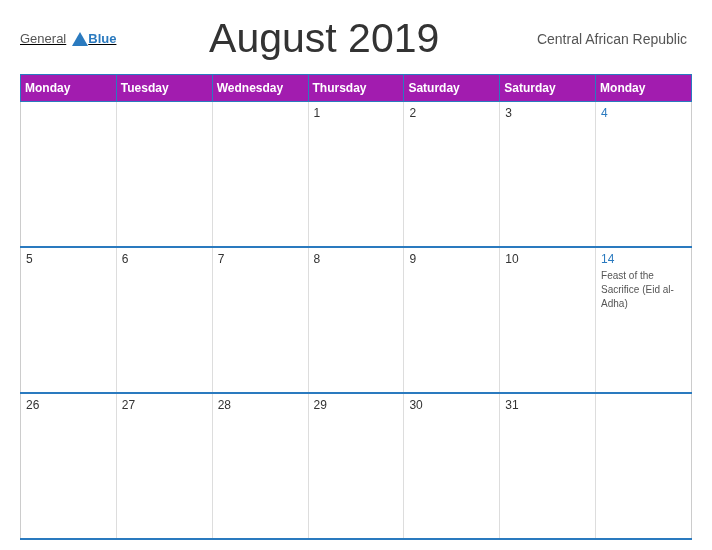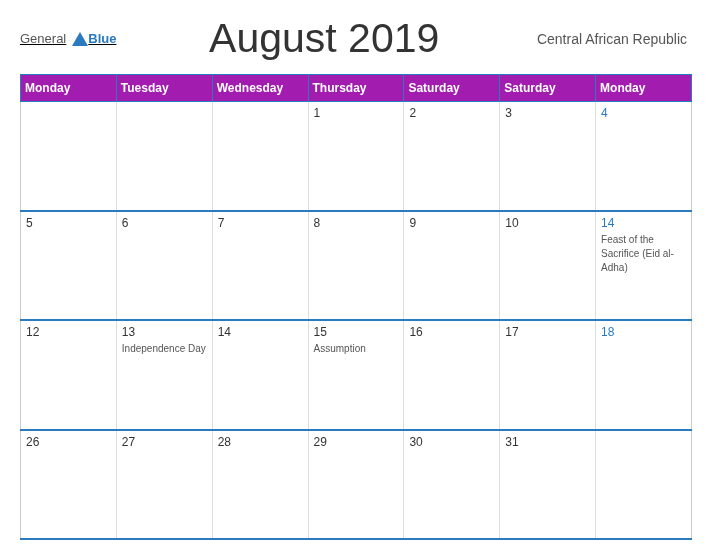--- a/index.html
+++ b/index.html
@@ -178,39 +178,20 @@
           <td>
             <span class="day-num">9</span>
           </td>
           <td>
             <span class="day-num">10</span>
           </td>
           <td class="sunday-col"><span class="day-num">14</span><span class="holiday-text">Feast of the Sacrifice (Eid al-Adha)</span></td>
         </tr>
         <tr class="cal-row">
           <td>
-            <span class="day-num">12</span>
-          </td>
-          <td><span class="day-num">13</span><span class="holiday-text">Independence Day</span></td>
-          <td>
-            <span class="day-num">14</span>
-          </td>
-          <td><span class="day-num">15</span><span class="holiday-text">Assumption</span></td>
-          <td>
-            <span class="day-num">16</span>
-          </td>
-          <td>
-            <span class="day-num">17</span>
-          </td>
-          <td class="sunday-col">
-            <span class="day-num">18</span>
-          </td>
-        </tr>
-        <tr class="cal-row">
-          <td>
             <span class="day-num">26</span>
           </td>
           <td>
             <span class="day-num">27</span>
           </td>
           <td>
             <span class="day-num">28</span>
           </td>
           <td>
             <span class="day-num">29</span>

